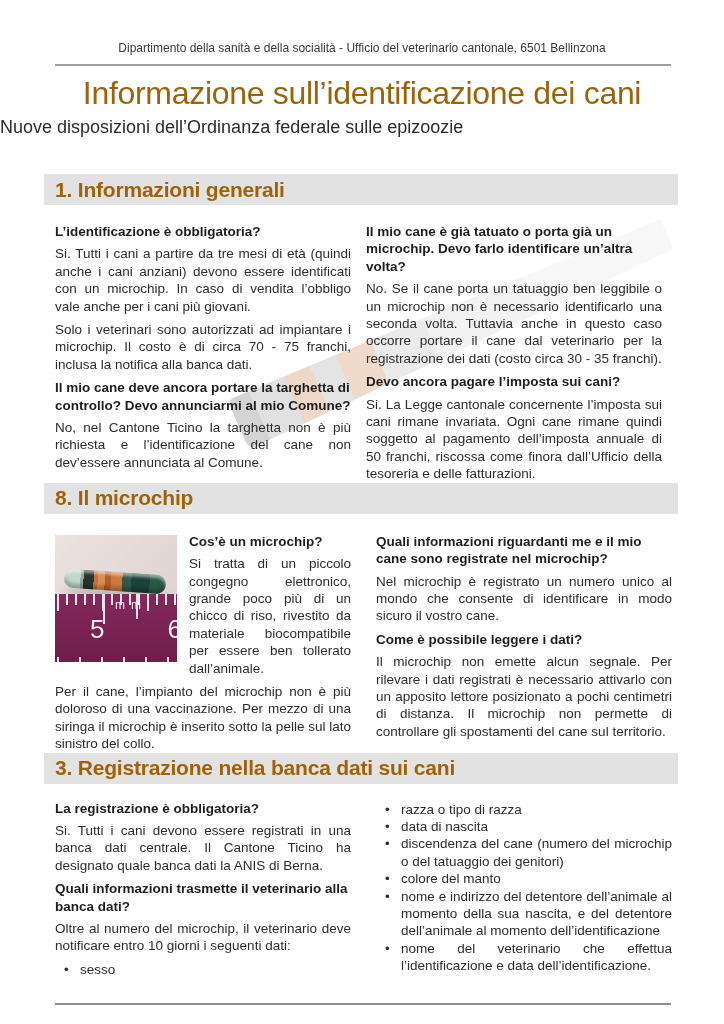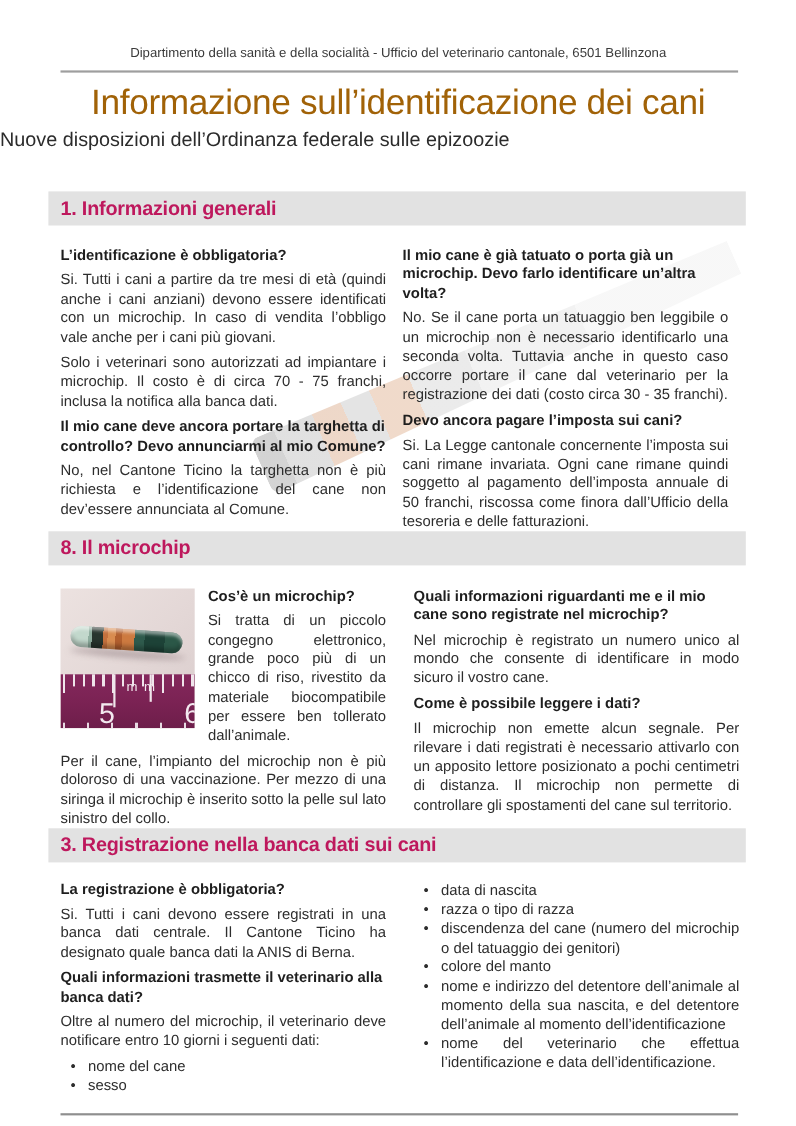--- a/index.html
+++ b/index.html
@@ -17,21 +17,21 @@
   .rule-bottom { margin-top:16px; background:#8f8f8f; }
 
   .title { margin-top:9px; text-align:center; font-size:32px; line-height:36px; color:#a16207; letter-spacing:-0.3px; }
   .subtitle { margin-top:5px; font-size:18px; line-height:22px; color:#2b2b2b; }
 
   
   .bar {
     margin-left:44px; width:634px; height:31px; background:#e2e2e2;
     display:flex; align-items:center; padding-left:11px;
   }
-  .bar-label { color:#be185d; font-weight:bold; font-size:18px; letter-spacing:-0.2px; }
+  .bar-label { color:#a16207; font-weight:bold; font-size:21px; letter-spacing:-0.2px; }
   .bar1 { margin-top:36px; }
 
   
   .cols { margin-left:55px; width:617px; display:flex; gap:25px; position:relative; z-index:2; }
   .col { width:296px; }
   .cols1 { margin-top:18px; min-height:253px;gap:15px; }
   .cols2 { margin-top:19px; min-height:216px; }
   .cols3 { margin-top:16px; min-height:187px; }
 
   .q { font-size:13.5px; line-height:17.4px; font-weight:bold; color:#1e1e1e; margin:0 0 5px; }
@@ -71,21 +71,21 @@
       #c5713d 29% 33%, #d98c50 33% 40%, #b25f2e 40% 46%, #cd7a40 46% 57%,
       #2e5a4c 57% 66%, #1d4237 66% 84%, #2b5747 84% 100%);
     box-shadow: inset 0 3px 3px rgba(255,255,255,.5), inset 0 -4px 4px rgba(0,0,0,.28);
   }
   .capsule-shadow {
     position:absolute; left:8px; top:56px; width:106px; height:7px;
     background:rgba(110,90,95,.38); border-radius:50%; filter:blur(3px);
     transform:rotate(4deg);
   }
   .chip-ruler {
-    position:absolute; left:0; bottom:0; width:100%; height:49px;
+    position:absolute; left:0; bottom:0; width:100%; height:68px;
     background:linear-gradient(180deg,#84285c 0%,#7a2253 55%,#6d1e4a 100%);
   }
   .ticks-short { position:absolute; top:0; left:2px; right:0; height:11px;
     background-image:repeating-linear-gradient(90deg,#f0e5eb 0 2px, transparent 2px 9px); }
   .ticks-tall { position:absolute; top:0; left:2px; right:0; height:17px;
     background-image:repeating-linear-gradient(90deg,#f0e5eb 0 2px, transparent 2px 45px); }
   .tick-long { position:absolute; top:0; left:48px; width:2px; height:30px; background:#f0e5eb; }
   .tick-mm  { position:absolute; top:0; left:81px; width:2px; height:25px; background:#f0e5eb; }
   .ticks-bottom { position:absolute; bottom:0; left:2px; right:0; height:5px;
     background-image:repeating-linear-gradient(90deg,#e8dbe3 0 2px, transparent 2px 22px); }
@@ -163,28 +163,27 @@
     <span class="bar-label">3. Registrazione nella banca dati sui cani</span>
   </div>
 
   <div class="cols cols3">
     <div class="col">
       <p class="q">La registrazione è obbligatoria?</p>
       <p class="a">Si. Tutti i cani devono essere registrati in una banca dati centrale. Il Cantone Ticino ha designato quale banca dati la ANIS di Berna.</p>
       <p class="q follow">Quali informazioni trasmette il veterinario alla banca dati?</p>
       <p class="a">Oltre al numero del microchip, il veterinario deve notificare entro 10 giorni i seguenti dati:</p>
       <ul class="blist">
-        <li>nome del cane</li>
         <li>sesso</li>
       </ul>
     </div>
     <div class="col">
       <ul class="blist">
+        <li>razza o tipo di razza</li>
         <li>data di nascita</li>
-        <li>razza o tipo di razza</li>
         <li>discendenza del cane (numero del microchip o del tatuaggio dei genitori)</li>
         <li>colore del manto</li>
         <li>nome e indirizzo del detentore dell’animale al momento della sua nascita, e del detentore dell’animale al momento dell’identificazione</li>
         <li>nome del veterinario che effettua l’identificazione e data dell’identificazione.</li>
       </ul>
     </div>
   </div>
 
   <div class="rule rule-bottom"></div>
 

